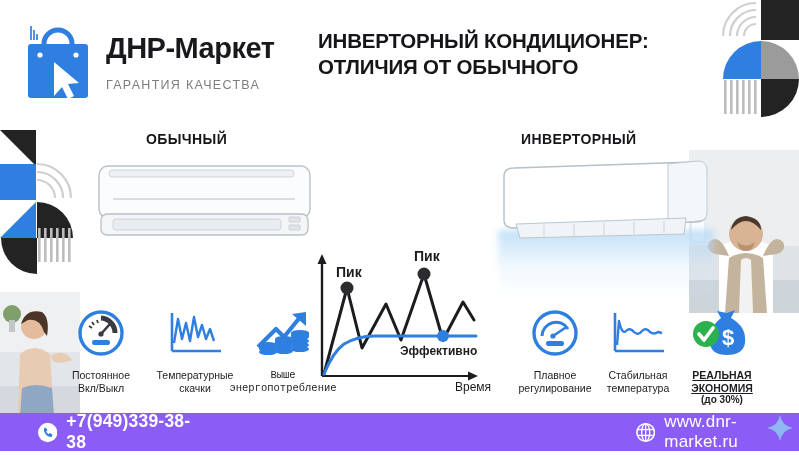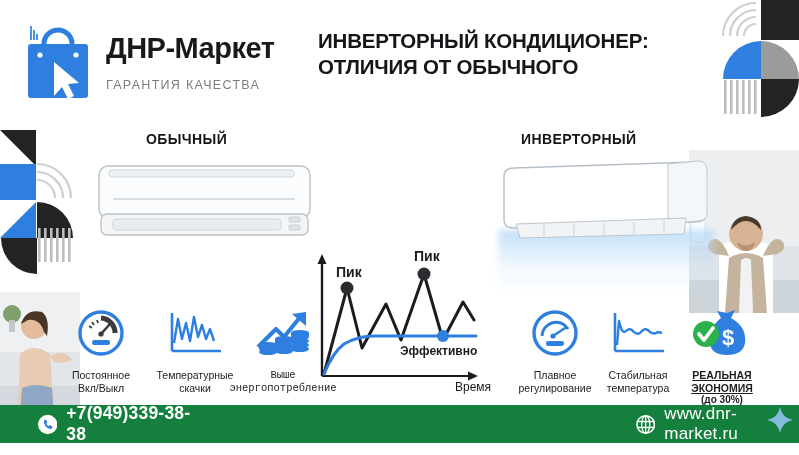--- a/index.html
+++ b/index.html
@@ -80,22 +80,22 @@
 
   .f1 { left:55px;  top:305px; }
   .f2 { left:140px; top:305px; width:110px;text-align:center; }
   .f3 { left:228px; top:305px; width:110px;font-family:Liberation Mono, monospace; }
   .f4 { left:505px; top:305px; width:100px; }
   .f5 { left:588px; top:305px; width:100px; }
   .f6 { left:672px; top:305px; width:100px; }
 
   
   .footer {
-    position:absolute; left:0; bottom:12px; width:799px; height:38px;
-    background:#15803d; display:flex; align-items:center;
+    position:absolute; left:0; bottom:4px; width:799px; height:38px;
+    background:#8b5cf6; display:flex; align-items:center;
   }
   .f-item { display:flex; align-items:center; gap:9px; color:#fff; }
   .f-phone { margin-left:38px; }
   .f-site  { margin-left:437px; }
   .f-text { font-size:17.5px; font-weight:bold; letter-spacing:0.2px; color:#fff; }
   .f-site .f-text { font-weight:normal; font-size:17px; }
   .f-spark { position:absolute; right:6px; top:2px; width:26px; height:26px; }
 </style>
 </head>
 <body>

